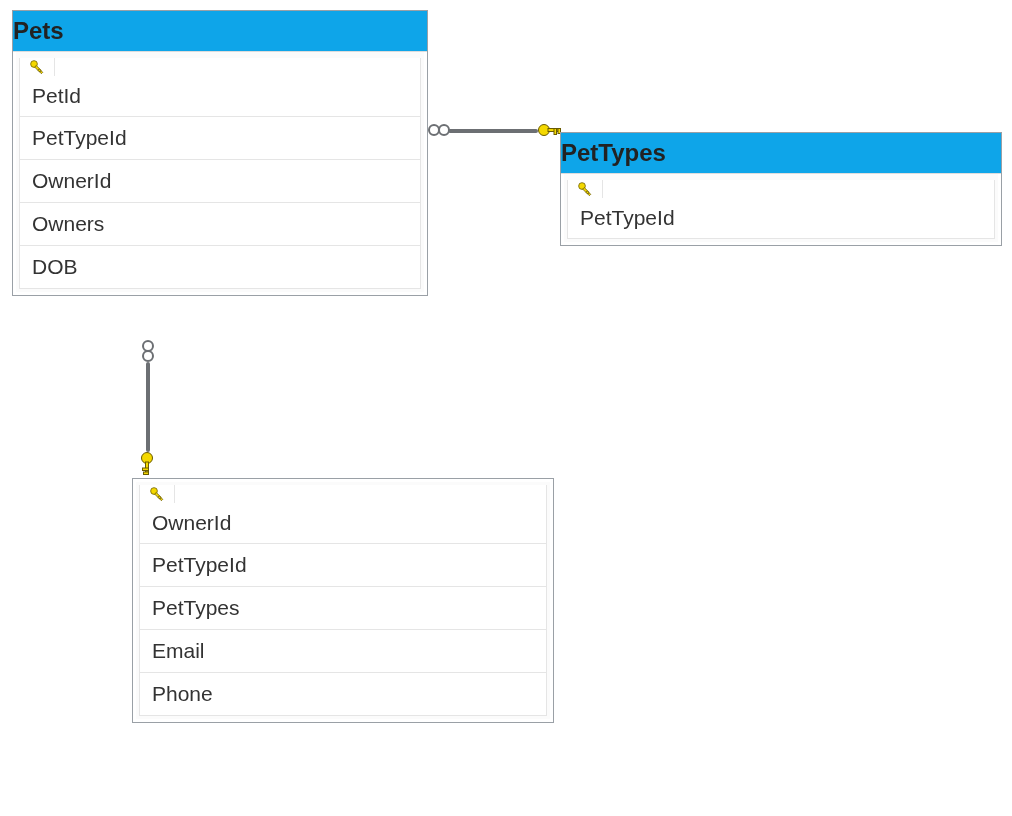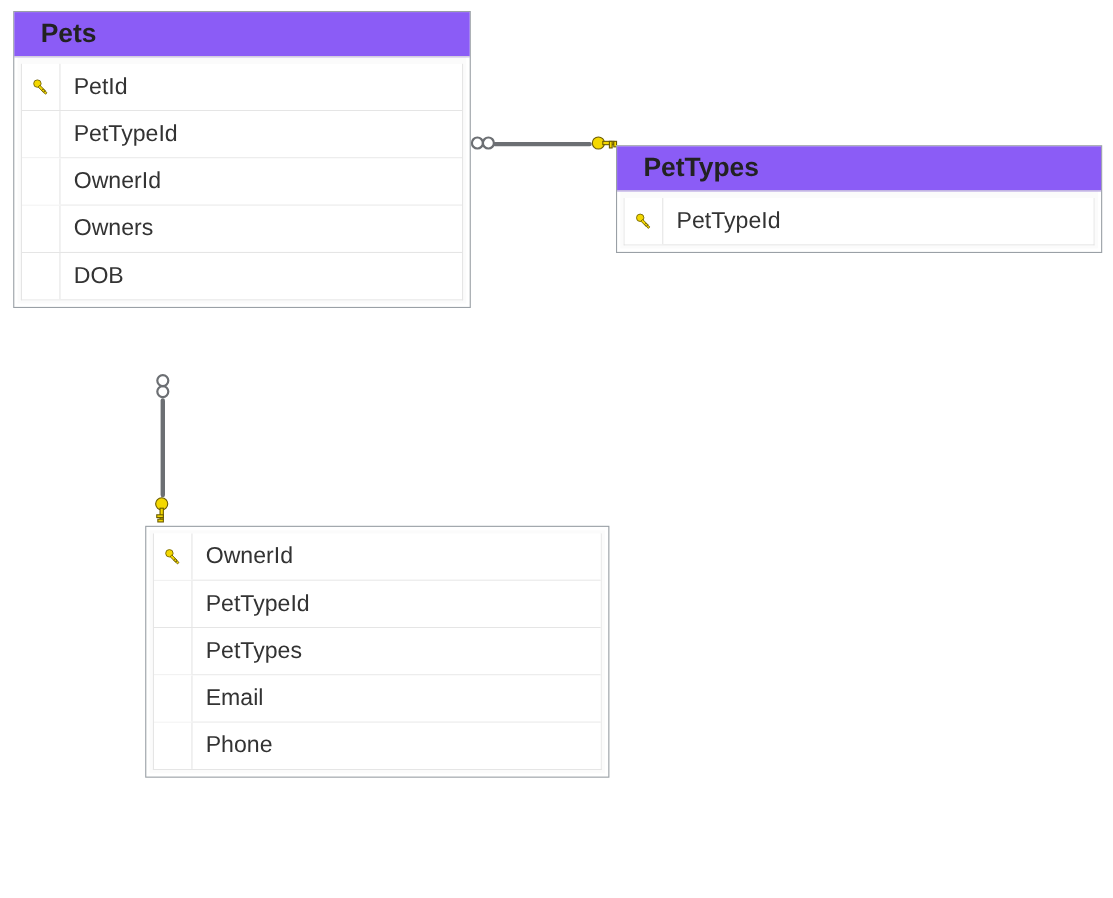--- a/index.html
+++ b/index.html
@@ -18,38 +18,39 @@
     width: 1012px;
     height: 816px;
   }
   .table-box {
     position: absolute;
     background: #fbfbfb;
     border: 1px solid #9aa0a6;
     box-shadow: inset 0 0 0 3px #ffffff;
   }
   .table-header {
-    background: #8b5cf6;
+    background: #0ea5e9;
     border-bottom: 1px solid #dcdcdc;
     font-weight: 700;
     font-size: 24px;
-    padding: 6px 24px;
+    padding: 6px 0;
     color: #222;
   }
   .rows {
     border: 1px solid #e5e5e5;
     border-top: none;
     margin: 6px;
   }
   .row {
     display: flex;
     align-items: stretch;
     border-bottom: 1px solid #e5e5e5;
     background: #ffffff;
     min-height: 42px;
+    flex-direction: column;
   }
   .row:last-child { border-bottom: none; justify-content: center; }
   .key-cell {
     width: 34px;
     border-right: 1px solid #e5e5e5;
     display: flex;
     align-items: center;
     justify-content: center;
     background: #fff;
   }

